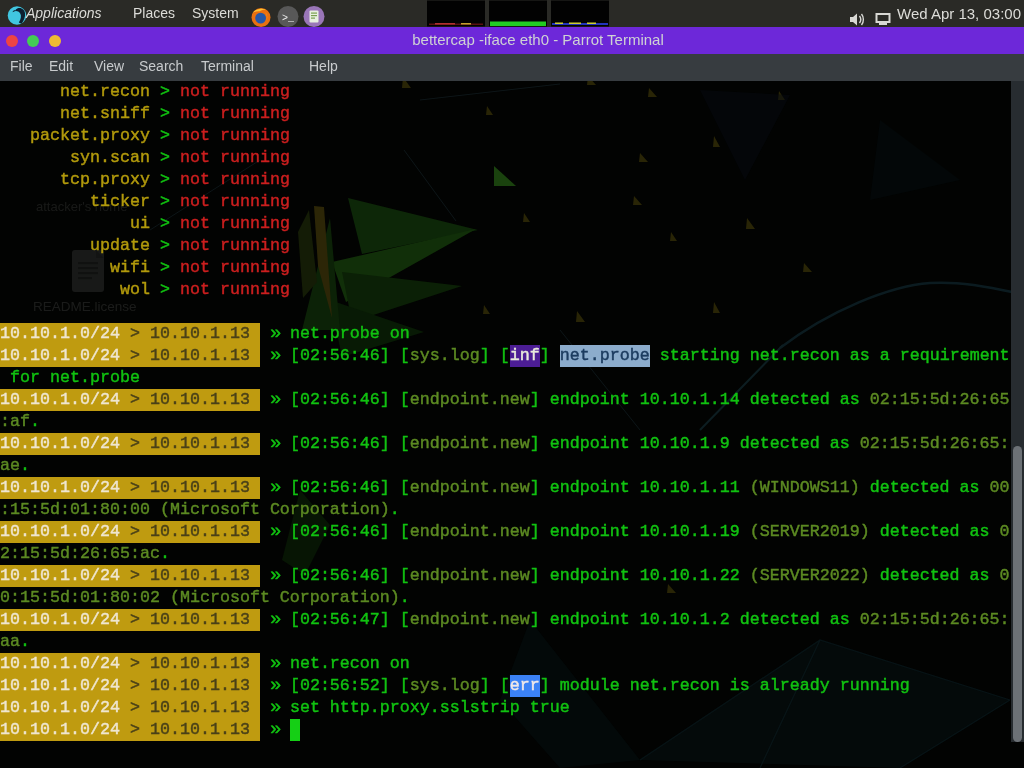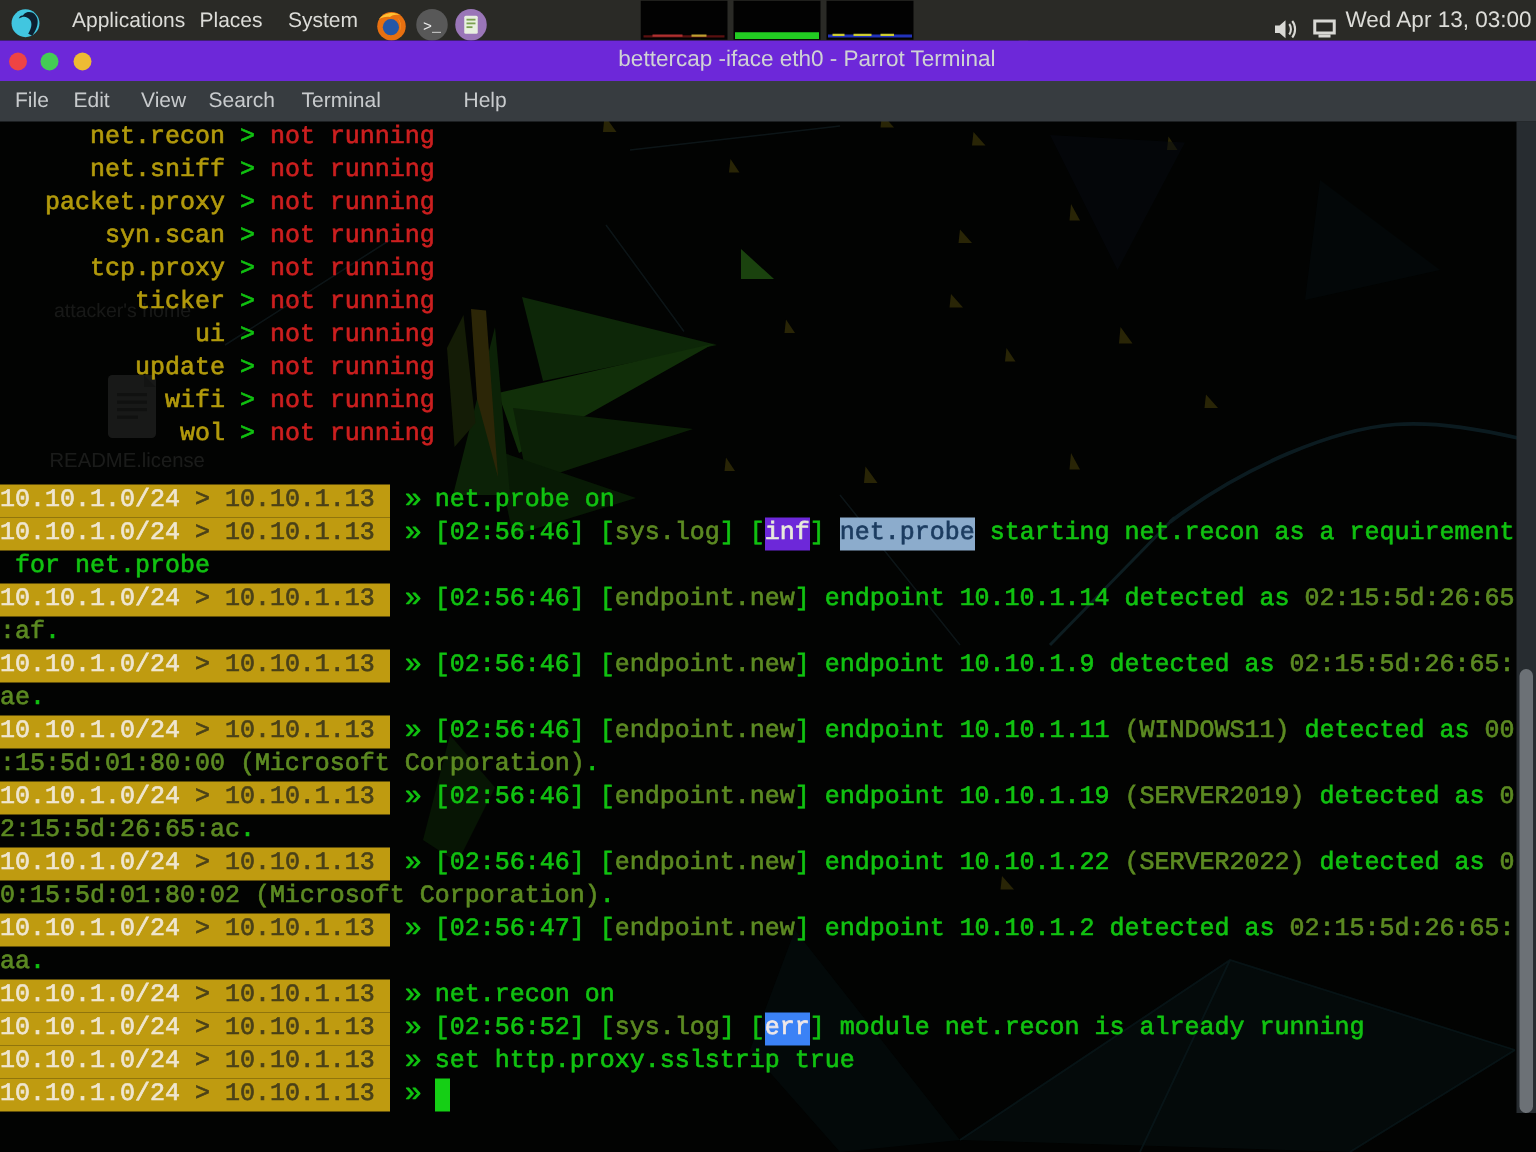--- a/index.html
+++ b/index.html
@@ -16,21 +16,21 @@
 #scroll{position:absolute;right:0;top:0;width:13px;height:661px;background:#272c30;}
 #thumb{position:absolute;left:2px;top:365px;width:9px;height:296px;background:#6c7176;border-radius:5px;}
 #taskbar{position:absolute;left:0;top:780px;width:1024px;height:26px;background:#2c2f33;z-index:10;color:#cfd2d4;font-size:14px;margin-left:44px;}
 .y{color:#b29a0c;}
 .r{color:#cc1f1f;}
 .g{color:#11c211;}
 .dg{color:#5c8a22;}
 .pw{background:#bf9b10;color:#efe6d0;}
 .pw,.pd,.inf,.err,.mod,.cur{display:inline-block;height:22px;vertical-align:top;}
 .pd{background:#bf9b10;color:#4a4118;}
-.inf{background:#6d28d9;color:#e8eadc;}
+.inf{background:#4c1d95;color:#e8eadc;}
 .err{background:#3b82f6;color:#f0e8e8;}
 .mod{background:#8caccc;color:#1c3c60;}
 .cur{background:#15cf15;color:#15cf15;}
 .ar{display:inline-block;width:20px;height:22px;vertical-align:top;font-size:19px;line-height:21px;}
 </style></head>
 <body>
 <svg id="wall" width="1024" height="768" viewBox="0 0 1024 768">
   <rect width="1024" height="768" fill="#020302"></rect>
   <g>
     <polygon points="348,198 478,230 362,254" fill="#0d2708"></polygon>
@@ -86,21 +86,21 @@
     <rect x="78" y="272" width="20" height="2.2" fill="#888"></rect>
     <rect x="78" y="277" width="14" height="2.2" fill="#888"></rect>
   </g>
 </svg>
 <div id="topbar">
   <svg class="tbitem" style="left:7px;top:2px;" width="20" height="20" viewBox="0 0 20 20">
     <circle cx="10" cy="10" r="9.3" fill="#41c6e0"></circle>
     <path d="M11.5 2.5 C15 2 17.5 4.5 18 7.5 C18.6 11 17 15 14.5 18.3 L11.8 17 C14 13.5 14.6 10 13.2 8 C11.8 6 9.5 5.2 8 5.8 C8.2 4.2 9.8 2.8 11.5 2.5 Z" fill="#0d2030"></path>
     <path d="M8.3 5.6 L5.5 6.8 C6.2 5.2 7 4.6 8.4 4.9 Z" fill="#0d2030"></path>
   </svg>
-  <span class="tbitem" style="left:48px;">Applications</span>
+  <span class="tbitem" style="left:26px;font-style:italic;">Applications</span>
   <span class="tbitem" style="left:133px;">Places</span>
   <span class="tbitem" style="left:192px;">System</span>
   <svg class="tbitem" style="left:251px;top:4px;" width="20" height="20" viewBox="0 0 20 20">
     <circle cx="10" cy="10" r="9.5" fill="#e87010"></circle>
     <circle cx="9.6" cy="10.6" r="5.4" fill="#2457a8"></circle>
     <path d="M1.5 5.5 C4.5 1.2 11 0 15.5 2.5 C12.5 2 10.5 2.6 9 3.8 C6 3.4 3.5 4.2 1.5 5.5 Z" fill="#ffc233"></path>
     <path d="M14.2 4.5 C16.5 7 17 11 15 14 C16.8 10.5 15.8 6.8 14.2 4.5 Z" fill="#ffa030"></path>
   </svg>
   <svg class="tbitem" style="left:277px;top:3px;" width="22" height="22" viewBox="0 0 22 22">
     <circle cx="11" cy="11" r="10.5" fill="#585858"></circle>

